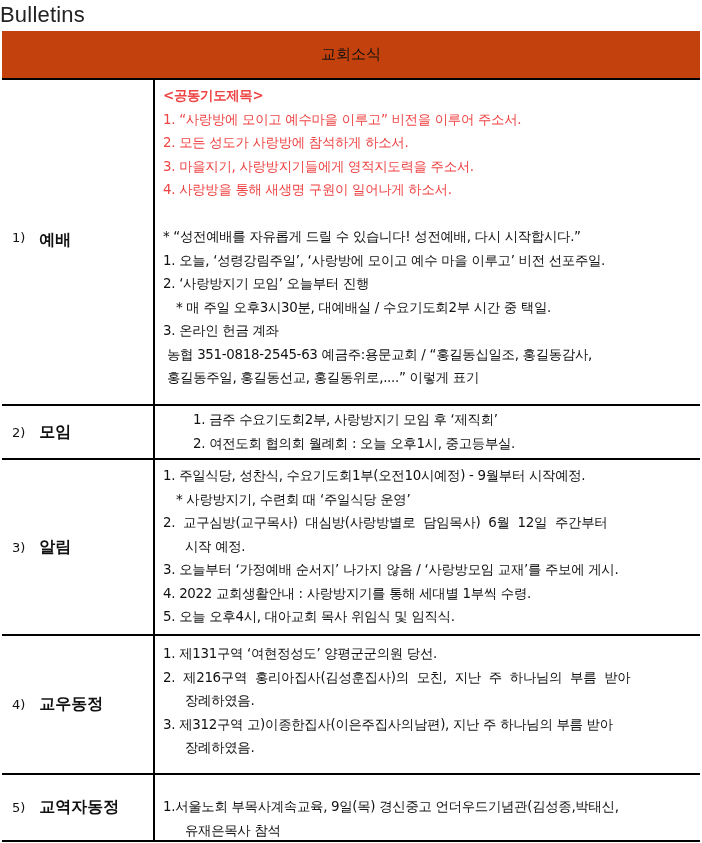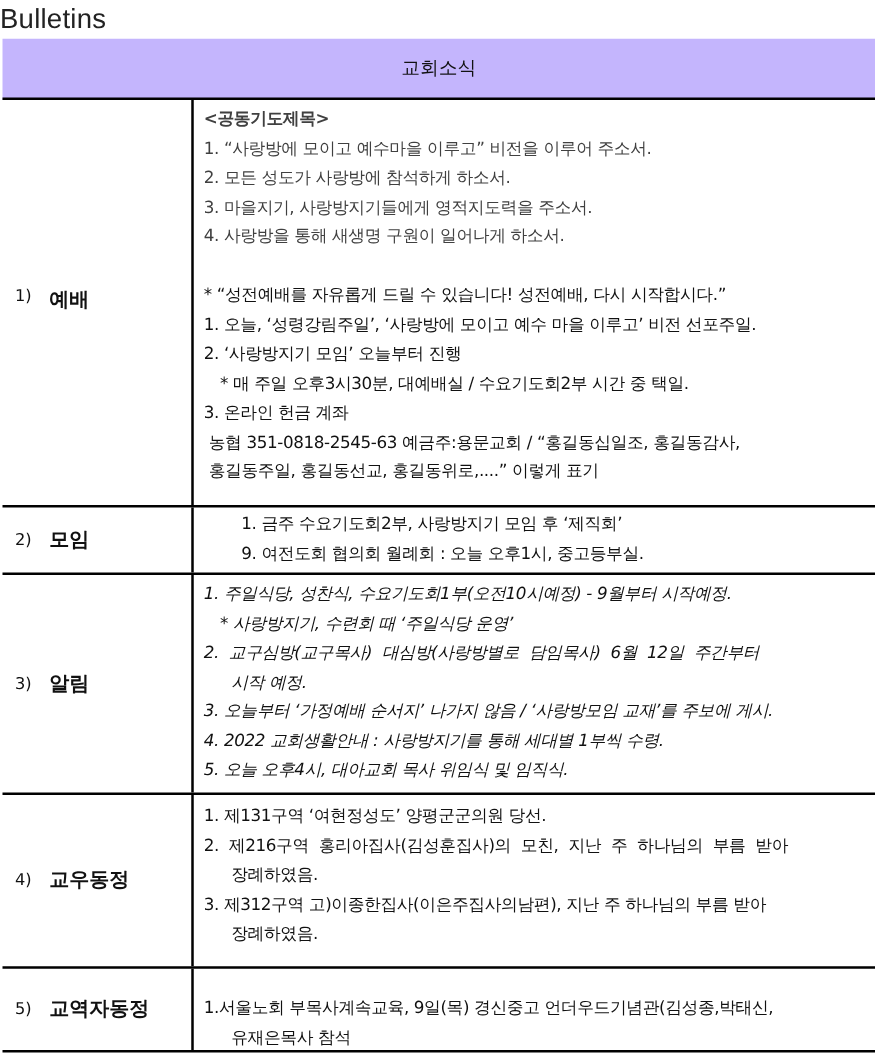--- a/index.html
+++ b/index.html
@@ -11,40 +11,40 @@
     .page-title {
       position: absolute; left: 0; top: 2px; width: 702px; height: 30px;
       font-size: 22px; font-weight: 300; color: #222;
       font-family: "Liberation Sans", "DejaVu Sans", sans-serif;
       letter-spacing: 0.2px;
     }
     .sheet {
       position: absolute; left: 2px; top: 31px; width: 698px;
     }
     .sheet-header {
-      height: 47px; background: #c4b5fd; border-bottom: 2px solid #000;
+      height: 47px; background: #c2410c; border-bottom: 2px solid #000;
       display: flex; align-items: center; justify-content: center;
       font-size: 15px; color: #111;
     }
     .row {
       display: flex; border-bottom: 2px solid #000; box-sizing: border-box;
     }
     .cell-label {
       width: 153px; border-right: 2px solid #000; box-sizing: border-box;
       display: flex; align-items: center; padding-left: 10px;
       font-size: 16px;
     }
     .cell-label .num { font-size: 13px; margin-right: 14px; color: #111; }
     .cell-label .lbl { font-weight: bold; font-size: 16px; color: #111; }
     .cell-body {
       flex: 1; padding: 6px 8px 6px 8px; font-size: 13.4px; line-height: 23.5px;
       letter-spacing: -0.3px; color: #111;
     }
     .line { white-space: nowrap; }
-    .blue { color: #404040; }
+    .blue { color: #ef4444; }
     .blue.heading { font-weight: bold; }
     .ind1 { padding-left: 13px; }
     .ind2 { padding-left: 22px; }
     .ind-sm { padding-left: 4px; }
     .gap { height: 23.5px; }
   </style>
 </head>
 <body>
 
 <div class="page-title">Bulletins</div>
@@ -74,30 +74,30 @@
     </div>
   </div>
 
   <div class="row" style="height:54px;">
     <div class="cell-label">
       <span class="num">2)</span>
       <span class="lbl">모임</span>
     </div>
     <div class="cell-body" style="padding-top:2px;padding-left:38px;">
       <div class="line">1. 금주 수요기도회2부, 사랑방지기 모임 후 ‘제직회’</div>
-      <div class="line">9. 여전도회 협의회 월례회 : 오늘 오후1시, 중고등부실.</div>
+      <div class="line">2. 여전도회 협의회 월례회 : 오늘 오후1시, 중고등부실.</div>
     </div>
   </div>
 
   <div class="row" style="height:176px;">
     <div class="cell-label">
       <span class="num">3)</span>
       <span class="lbl">알림</span>
     </div>
-    <div class="cell-body" style="padding-top:4px;font-style:italic;">
+    <div class="cell-body" style="padding-top:4px;">
       <div class="line">1. 주일식당, 성찬식, 수요기도회1부(오전10시예정) - 9월부터 시작예정.</div>
       <div class="line ind1">* 사랑방지기, 수련회 때 ‘주일식당 운영’</div>
       <div class="line" style="white-space:pre;">2.  교구심방(교구목사)  대심방(사랑방별로  담임목사)  6월  12일  주간부터</div>
       <div class="line ind2">시작 예정.</div>
       <div class="line">3. 오늘부터 ‘가정예배 순서지’ 나가지 않음 / ‘사랑방모임 교재’를 주보에 게시.</div>
       <div class="line">4. 2022 교회생활안내 : 사랑방지기를 통해 세대별 1부씩 수령.</div>
       <div class="line">5. 오늘 오후4시, 대아교회 목사 위임식 및 임직식.</div>
     </div>
   </div>
 

